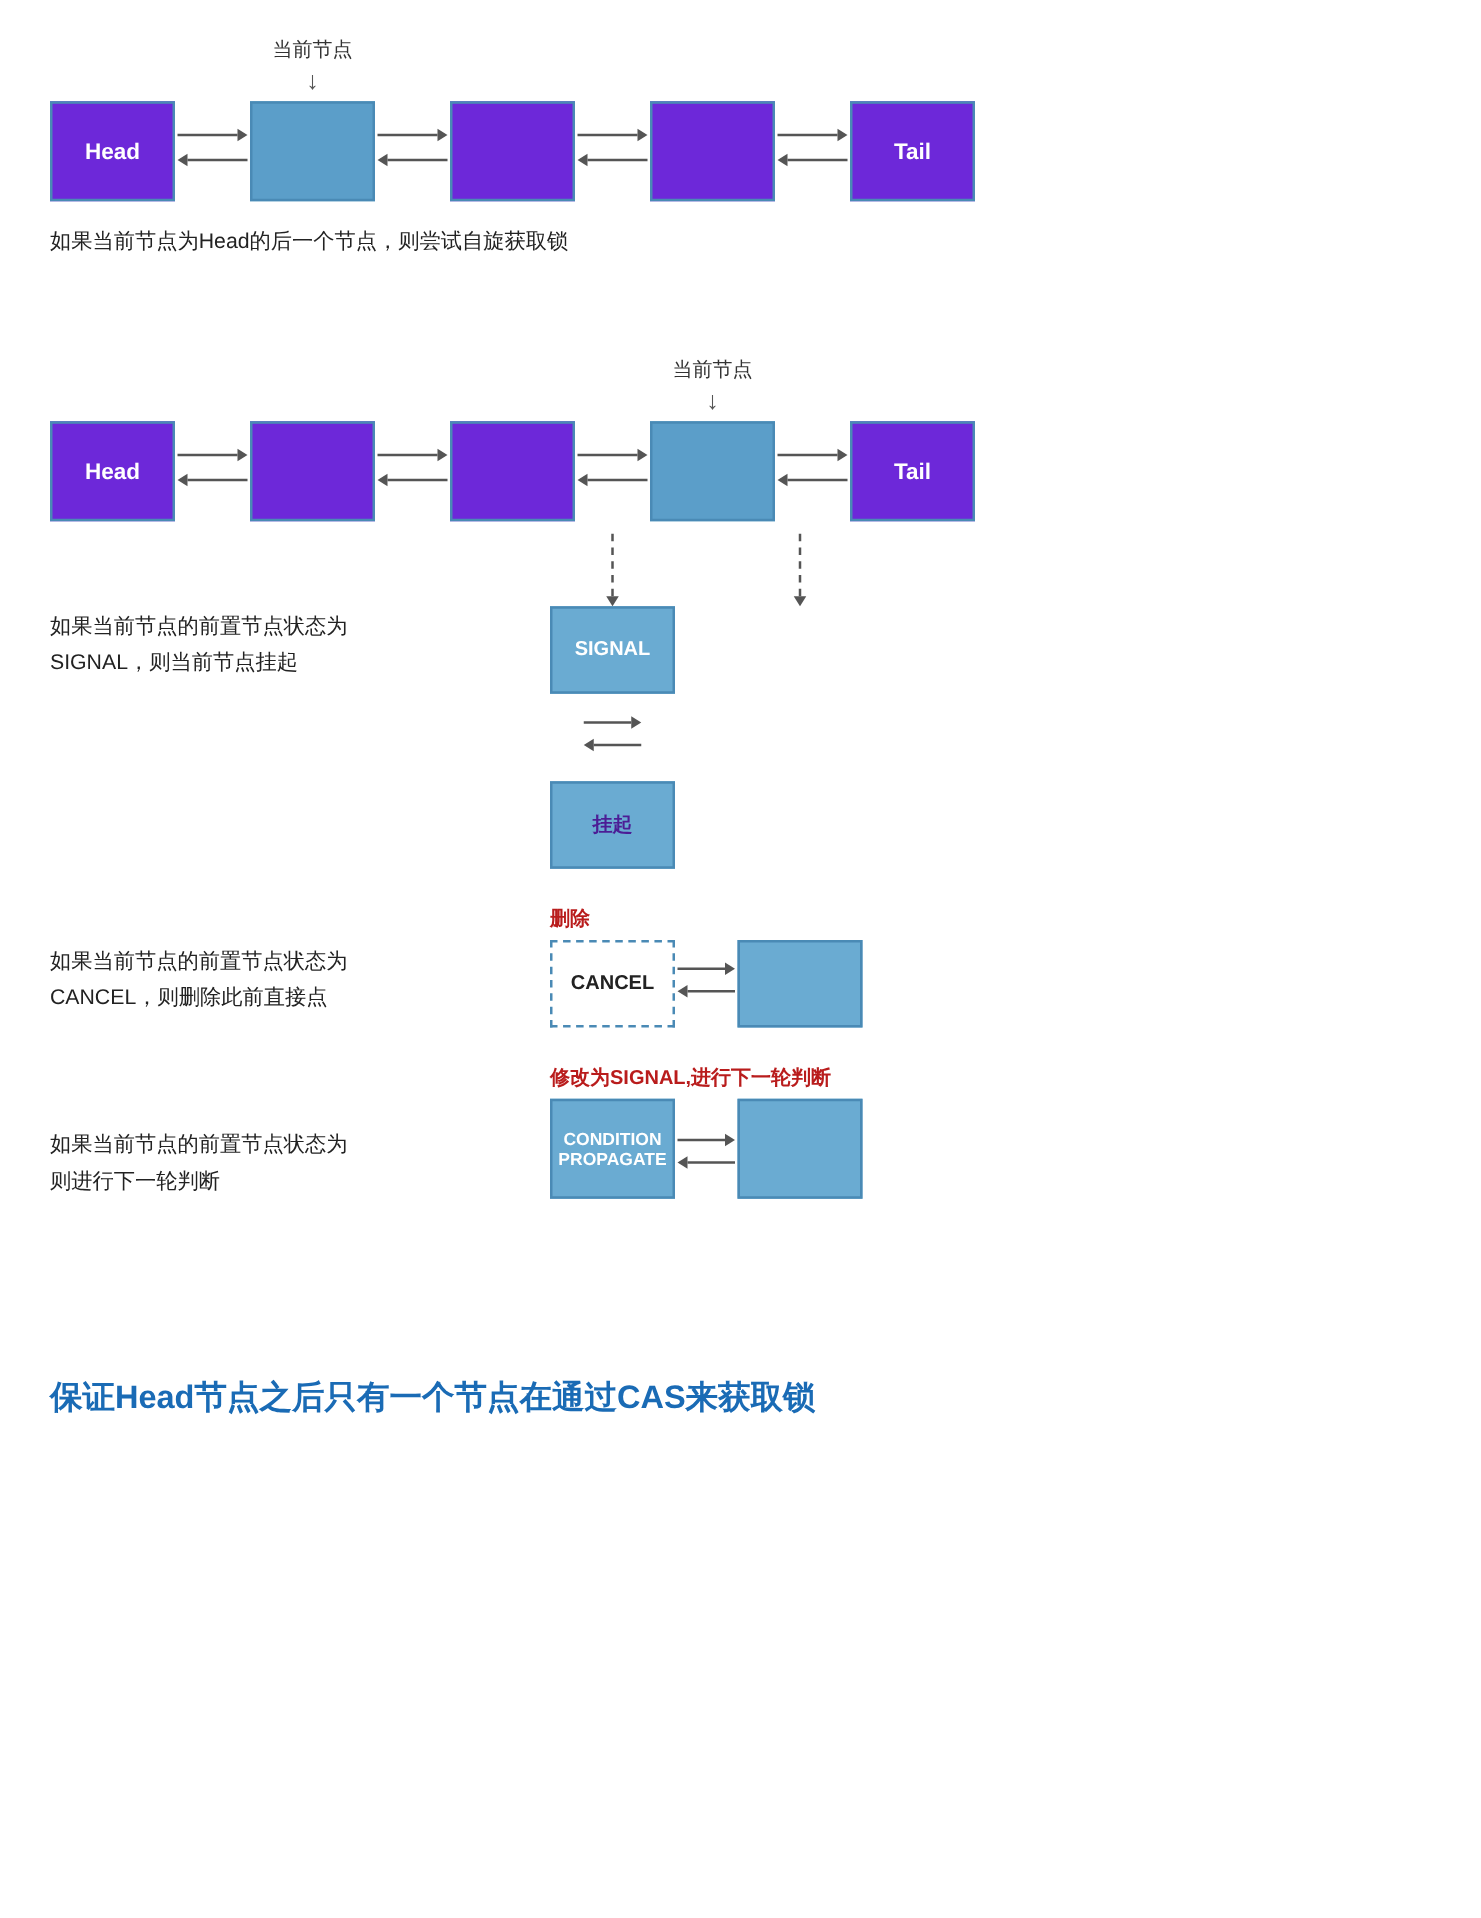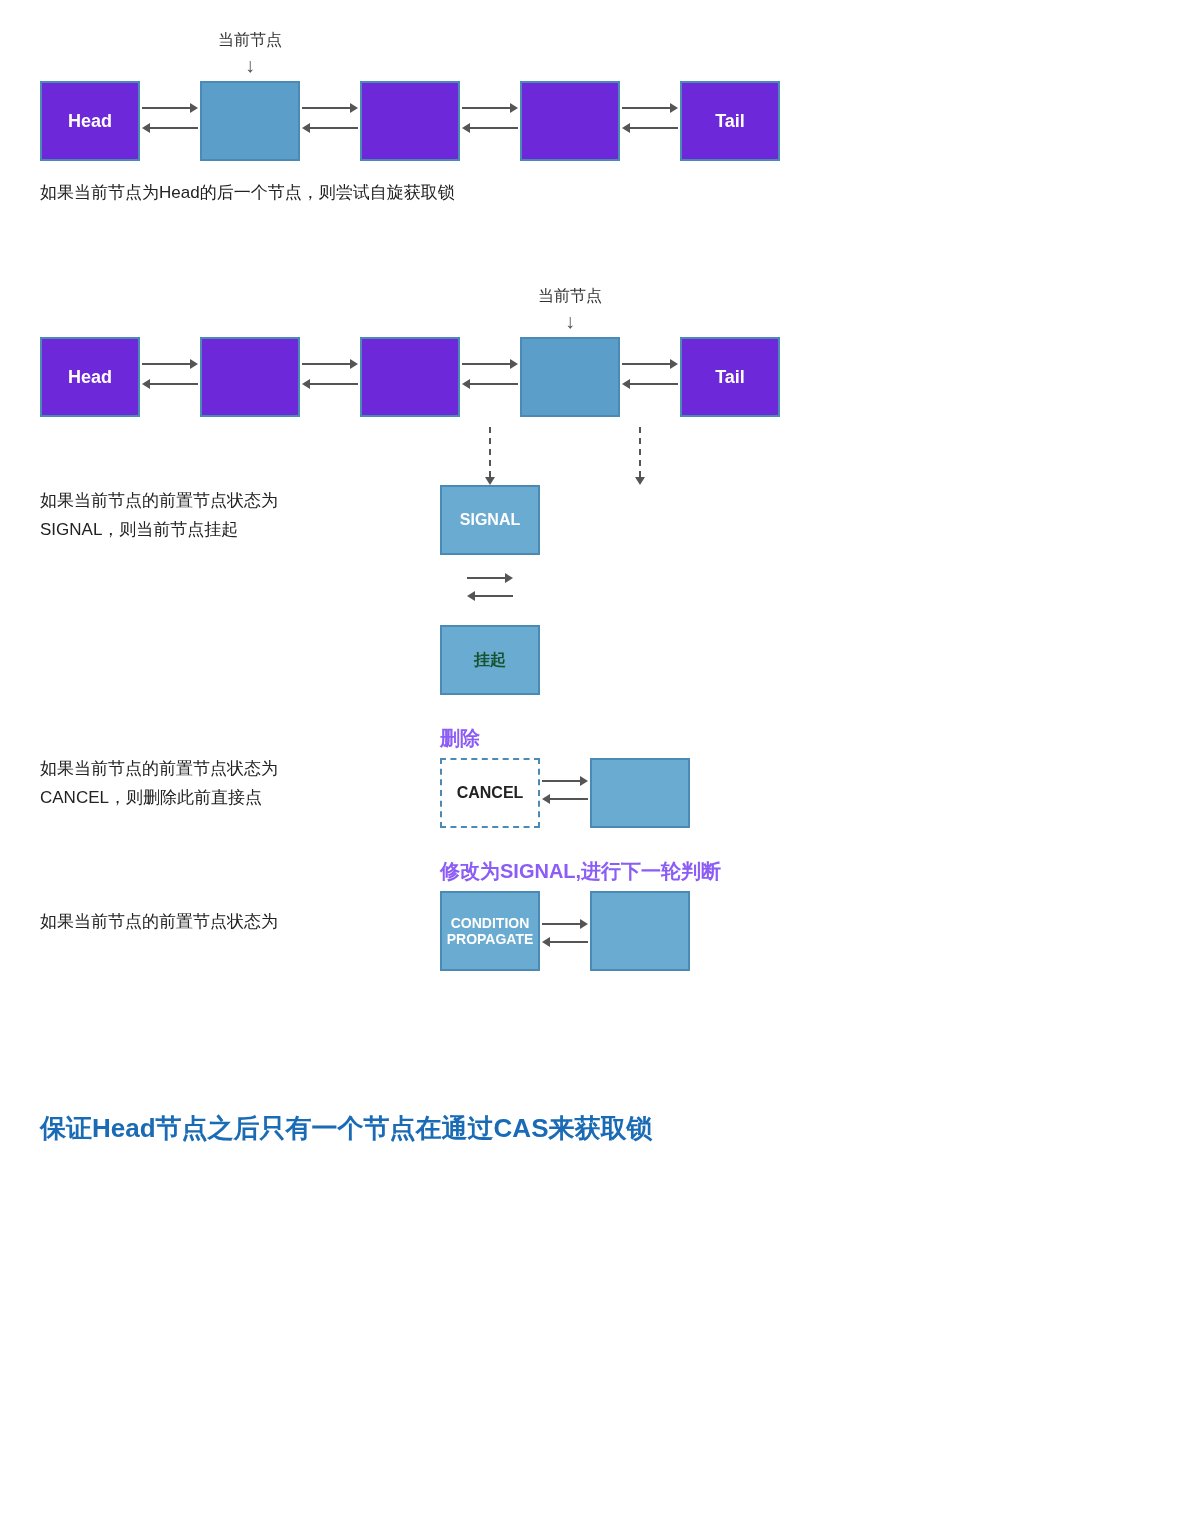--- a/index.html
+++ b/index.html
@@ -139,22 +139,22 @@
 
     .sub-arrow-backward {
       position: absolute;
       top: 36px;
       display: flex;
       align-items: center;
       width: 46px;
     }
 
     .red-label {
-      color: #8b5cf6;
-      font-size: 20px;
+      color: #b91c1c;
+      font-size: 16px;
       font-weight: bold;
       margin-bottom: 6px;
     }
 
     
     .bottom-heading {
       font-size: 26px;
       font-weight: bold;
       color: #1a6bb5;
       margin-top: 50px;
@@ -371,21 +371,21 @@
           <div class="sub-arrow-forward" style="display:flex;align-items:center;width:46px;position:absolute;top:18px;">
             <div style="flex:1;height:2px;background:#555;"></div>
             <div style="width:0;height:0;border-top:5px solid transparent;border-bottom:5px solid transparent;border-left:8px solid #555;"></div>
           </div>
           <div class="sub-arrow-backward" style="display:flex;align-items:center;width:46px;position:absolute;top:36px;">
             <div style="width:0;height:0;border-top:5px solid transparent;border-bottom:5px solid transparent;border-right:8px solid #555;"></div>
             <div style="flex:1;height:2px;background:#555;"></div>
           </div>
         </div>
 
-        <div class="sub-node-box" style="color:#14532d;">挂起</div>
+        <div class="sub-node-box" style="color:#4c1d95;">挂起</div>
       </div>
     </div>
   </div>
 
   <div style="display:flex; align-items:flex-start; margin-top:30px;">
     <div style="width:280px; padding-top:30px; flex-shrink:0;">
       <p style="font-size:17px; line-height:1.7;">如果当前节点的前置节点状态为</p>
       <p style="font-size:17px; line-height:1.7;">CANCEL，则删除此前直接点</p>
     </div>
     <div style="display:flex; flex-direction:column; align-items:flex-start; margin-left:120px;">
@@ -406,20 +406,21 @@
         </div>
 
         <div class="sub-node-box"></div>
       </div>
     </div>
   </div>
 
   <div style="display:flex; align-items:flex-start; margin-top:30px;">
     <div style="width:280px; padding-top:50px; flex-shrink:0;">
       <p style="font-size:17px; line-height:1.7;">如果当前节点的前置节点状态为</p>
+      <p style="font-size:17px; line-height:1.7;">则进行下一轮判断</p>
     </div>
     <div style="display:flex; flex-direction:column; align-items:flex-start; margin-left:120px;">
       <span class="red-label">修改为SIGNAL,进行下一轮判断</span>
       <div style="display:flex; align-items:center;">
 
         <div class="sub-node-box" style="height:80px;flex-direction:column;display:flex;text-align:center;">
           <span style="font-size:14px;font-weight:bold;color:#fff;">CONDITION</span>
           <span style="font-size:14px;font-weight:bold;color:#fff;">PROPAGATE</span>
         </div>
 

